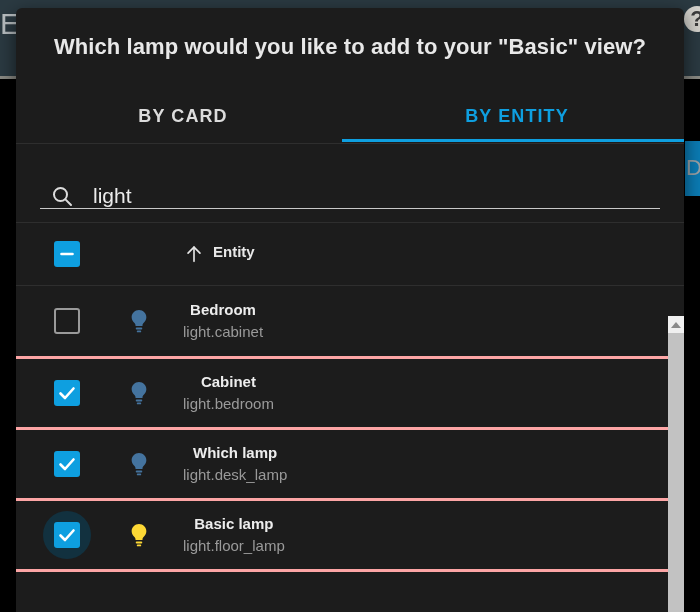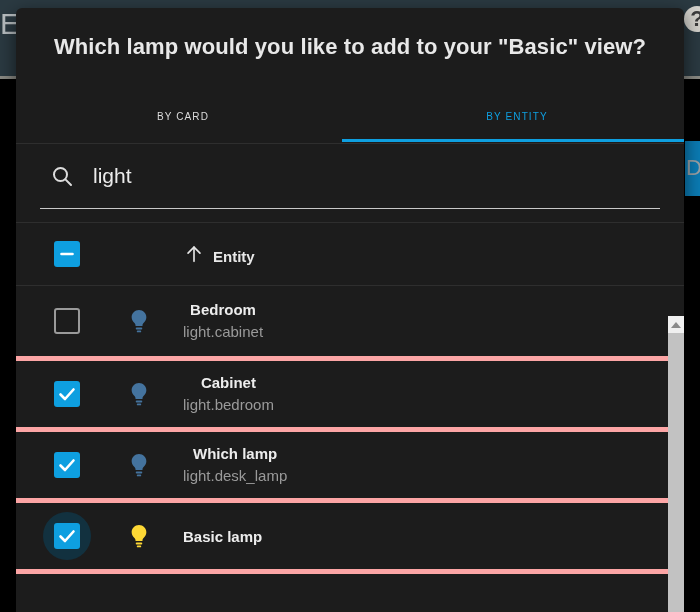--- a/index.html
+++ b/index.html
@@ -97,22 +97,22 @@
     position: relative;
     display: flex;
     margin-top: 30px;
     height: 52px;
   }
   .tab {
     flex: 1 1 0;
     display: flex;
     align-items: center;
     justify-content: center;
-    font-size: 10px;
-    font-weight: normal;
+    font-size: 18px;
+    font-weight: bold;
     letter-spacing: 1.1px;
     color: #dcdcdc;
     cursor: pointer;
     user-select: none;
   }
   .tab.active { color: #0e9fe0; }
   .tab-indicator {
     position: absolute;
     left: 326px;
     bottom: 0;
@@ -128,21 +128,21 @@
 
   
   .search-row {
     position: relative;
     height: 78px;
     padding: 0 24px;
     box-sizing: border-box;
   }
   .search-inner {
     display: flex;
-    align-items: center;
+    align-items: flex-end;
     height: 64px;
     border-bottom: 1px solid #c8c8c8;
     padding-left: 10px;
   }
   .search-icon {
     width: 24px; height: 24px;
     flex: 0 0 24px;
     margin-right: 19px;
     color: #dcdcdc;
   }
@@ -181,21 +181,21 @@
     flex: 0 0 28px;
     width: 28px;
     margin-left: 44px;
     display: flex;
     align-items: center;
     justify-content: center;
   }
   .thead .sort-cell {
     margin-left: 102px;
     display: flex;
-    align-items: flex-end;
+    align-items: flex-start;
     cursor: pointer;
   }
   .sort-icon {
     width: 22px; height: 22px;
     color: #e6e6e6;
     margin-right: 8px;
   }
   .thead-label {
     font-size: 15px;
     font-weight: bold;
@@ -243,21 +243,21 @@
   .rows-viewport {
     position: relative;
     height: 298px;
     overflow: hidden;
   }
   .row {
     display: flex;
     align-items: center;
     height: 71px;
     padding-left: 37px;
-    border-top: 5px solid #fca5a5;
+    border-top: 3px solid #fca5a5;
     box-sizing: border-box;
     cursor: pointer;
   }
   .row:first-child { border-top: 1px solid #2e2e2e; }
   .bulb { width: 28px; height: 28px; }
   .bulb.off { color: #44739e; }
   .bulb.on  { color: #fdd835; }
   .row-text {
     margin-left: 30px;
     display: flex;
@@ -445,20 +445,21 @@
             <span class="bulb on">
               <svg viewBox="0 0 24 24" fill="currentColor">
                 <path d="M12 2.5c-3.6 0-6.3 2.8-6.3 6.2 0 2.3 1.2 3.6 2.2 4.8.6.7 1.1 1.3 1.1 2.1v.7h6v-.7c0-.8.5-1.4 1.1-2.1 1-1.2 2.2-2.5 2.2-4.8 0-3.4-2.7-6.2-6.3-6.2z"></path>
                 <rect x="9.2" y="17.6" width="5.6" height="1.7" rx="0.8"></rect>
                 <rect x="10.1" y="20.1" width="3.8" height="1.6" rx="0.8"></rect>
               </svg>
             </span>
           </div>
           <div class="row-text">
             <span class="row-name">Basic lamp</span>
+            <span class="row-eid">light.floor_lamp</span>
           </div>
         </div>
 
         <div class="row">
           <div class="cb-cell"></div>
         </div>
 
       </div>
     </div>
 

